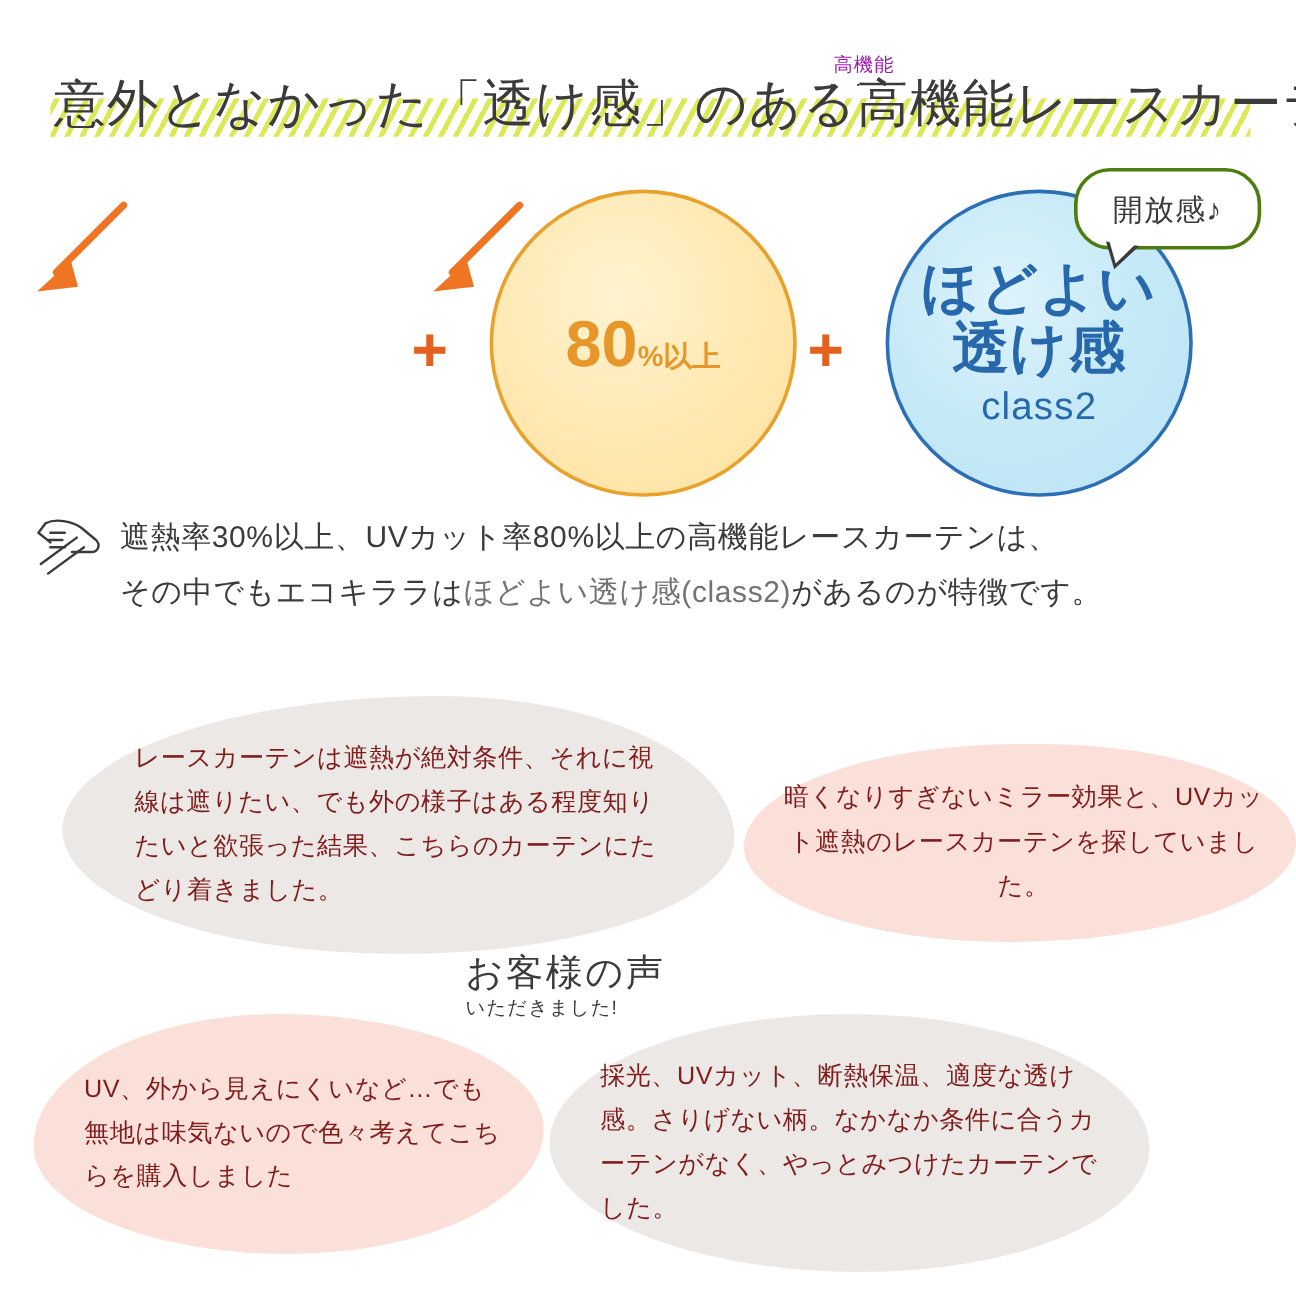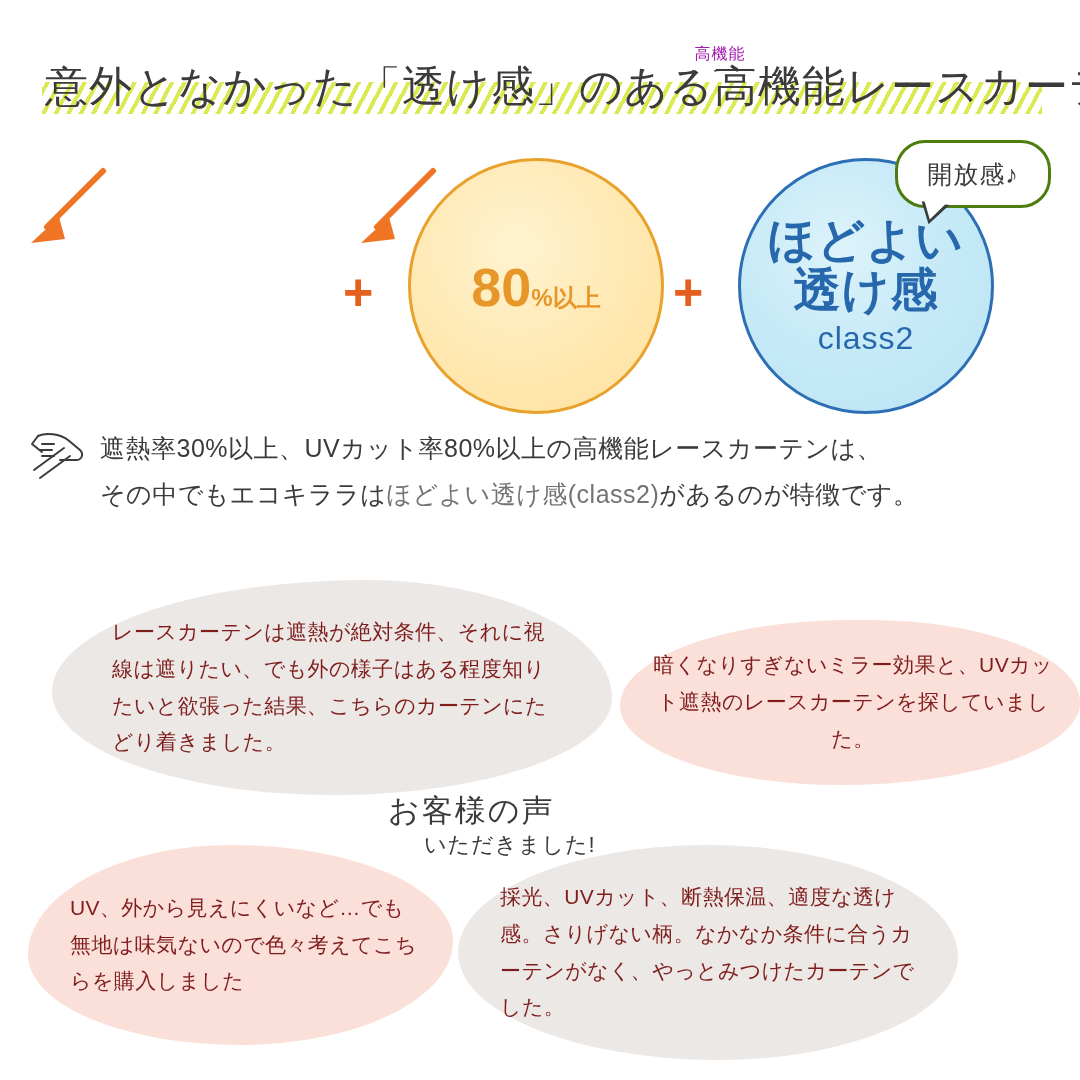--- a/index.html
+++ b/index.html
@@ -263,24 +263,23 @@
     left: 388px;
     top: 790px;
     width: 260px;
     color: #3b3b3b;
   }
   .voice-main {
     font-size: 31px;
     letter-spacing: 2px;
   }
   .voice-sub {
-    font-size: 22px;
+    font-size: 16px;
     letter-spacing: 1px;
     margin-top: -2px;
-    margin-left: 36px;
   }
 </style>
 </head>
 <body>
 
 <div class="headline-wrap">
   <div class="headline-highlight"></div>
   <div class="ruby-wrap">
     <div class="ruby-text">高機能</div>
     <div class="ruby-dots">・・・</div>

